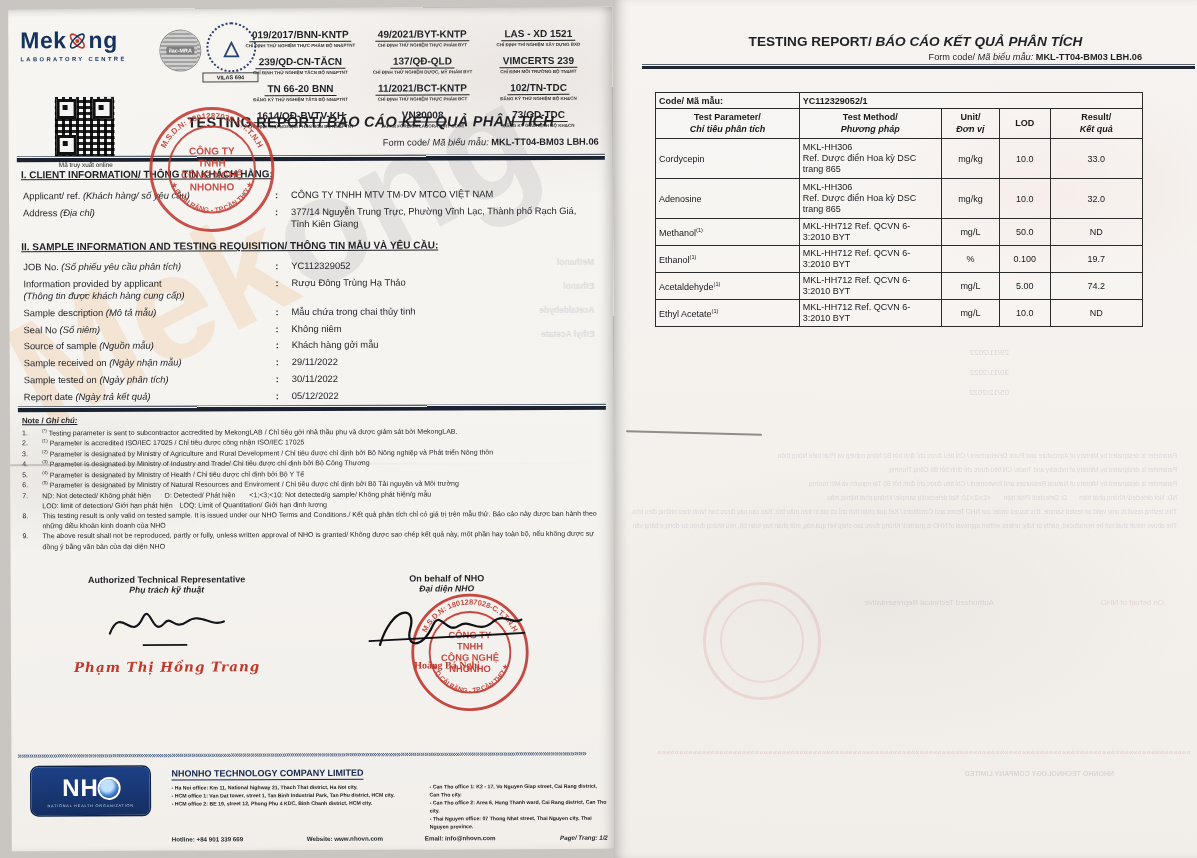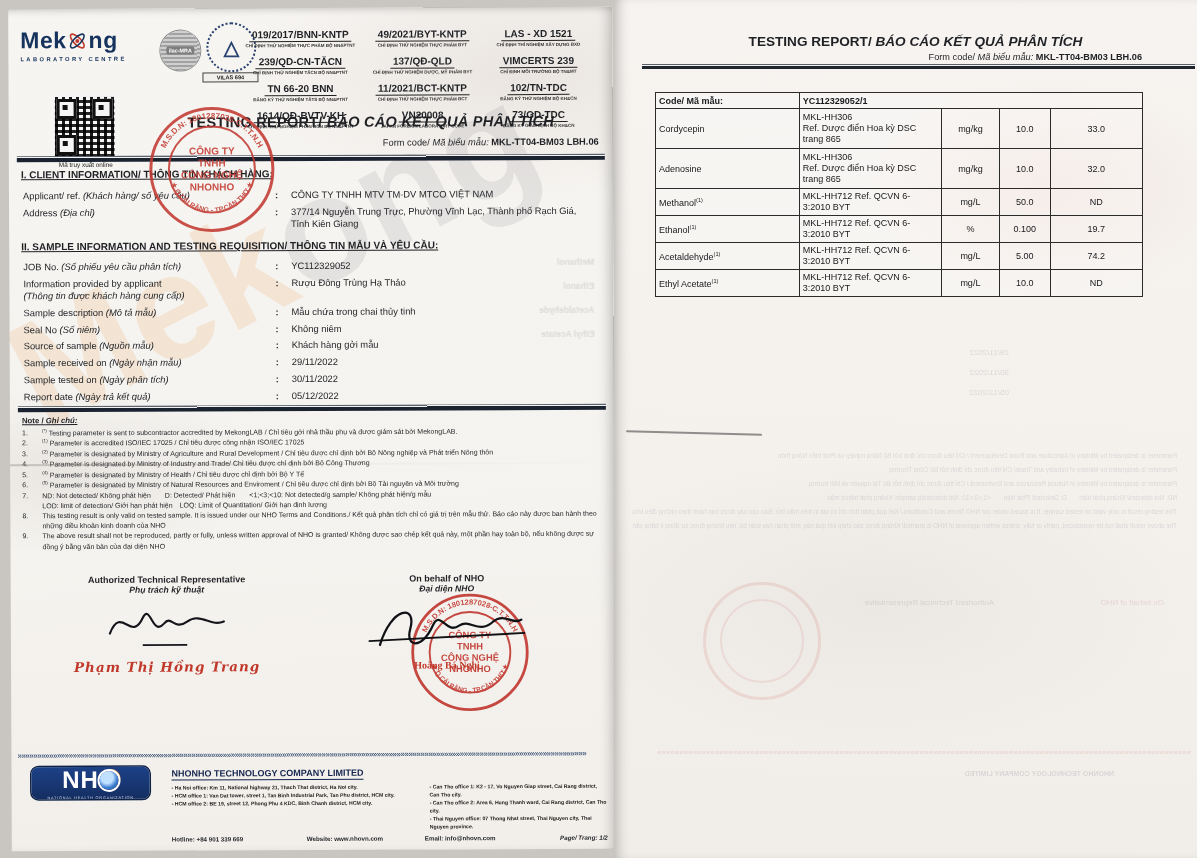--- a/index.html
+++ b/index.html
@@ -90,21 +90,21 @@
   .sigtitle{font-size:9px;font-weight:bold;}
   .sigsub{font-size:8.6px;font-weight:bold;font-style:italic;}
   .signameL{font-family:"DejaVu Serif",serif;font-style:italic;font-weight:bold;color:#c0392b;font-size:13.5px;letter-spacing:1px;margin-top:6px;}
   .signameR{font-family:"Liberation Serif",serif;font-weight:bold;color:#c0392b;font-size:10px;margin-top:-4px;z-index:3;}
   .stamp{position:absolute;}
   .stamp1{left:138px;top:96px;width:130px;height:130px;opacity:.88;z-index:2;}
   .stamp2{left:398px;top:584px;width:122px;height:122px;opacity:.92;}
   
   .arrows{left:6px;top:742px;right:6px;height:10px;overflow:hidden;white-space:nowrap;color:#16335e;font-size:8px;letter-spacing:-.5px;}
   .arrows::before{content:"»»»»»»»»»»»»»»»»»»»»»»»»»»»»»»»»»»»»»»»»»»»»»»»»»»»»»»»»»»»»»»»»»»»»»»»»»»»»»»»»»»»»»»»»»»»»»»»»»»»»»»»»»»»»»»»»»»»»»»»»»»»»»»»»»»»»»»»»»»»»»»»»";}
-  .nhologo{left:20px;top:758px;width:118px;height:32px;background:linear-gradient(#1d4187,#142e61);border-radius:7px;
+  .nhologo{left:20px;top:758px;width:118px;height:48px;background:linear-gradient(#1d4187,#142e61);border-radius:7px;
     display:flex;flex-direction:column;align-items:center;justify-content:center;box-shadow:0 0 0 1.5px #0e2246;}
   .nho-row{display:flex;align-items:center;}
   .nho-nh{color:#fff;font-weight:bold;font-size:24px;letter-spacing:1px;}
   .nho-o{width:19px;height:19px;border-radius:50%;margin-left:1px;
     background:radial-gradient(circle at 40% 35%, #bfe0ff 0 35%, #3f7fd1 60%, #1b3a6e 100%);
     box-shadow:0 0 0 2px #fff, 2px -2px 0 0 #e8943f;}
   .nho-org{color:#cfd9ea;font-size:3.8px;letter-spacing:.8px;margin-top:2px;}
   .fco{left:160px;top:754px;width:436px;}
   .fco-name{font-size:9px;font-weight:bold;color:#14254d;border-bottom:1px solid #14254d;display:inline-block;padding-bottom:1px;}
   .offices{display:flex;margin-top:3px;}
@@ -415,20 +415,39 @@
           <col class="c-method">
           <col class="c-unit">
           <col class="c-lod">
           <col class="c-res">
         </colgroup>
       <tbody>
           <tr class="trow-top rA">
         <td>Code/ Mã mẫu:</td>
         <td colspan="4" style="border-left:none;">YC112329052/1</td>
       </tr>
+      <tr style="height:30px;">
+        <td class="hcell">
+              <div>Test Parameter/</div>
+              <div class="vi">Chỉ tiêu phân tích</div>
+            </td>
+        <td class="hcell">
+              <div>Test Method/</div>
+              <div class="vi">Phương pháp</div>
+            </td>
+        <td class="hcell">
+              <div>Unit/</div>
+              <div class="vi">Đơn vị</div>
+            </td>
+        <td class="hcell">LOD</td>
+        <td class="hcell">
+              <div>Result/</div>
+              <div class="vi">Kết quả</div>
+            </td>
+      </tr>
       <tr class="r3">
         <td class="pcell"><span>Cordycepin</span><sup></sup></td>
         <td class="mcell">MKL-HH306
 Ref. Dược điển Hoa kỳ DSC
 trang 865</td>
         <td class="ccell">mg/kg</td>
         <td class="ccell">10.0</td>
         <td class="ccell">33.0</td>
       </tr>
       <tr class="r3">

